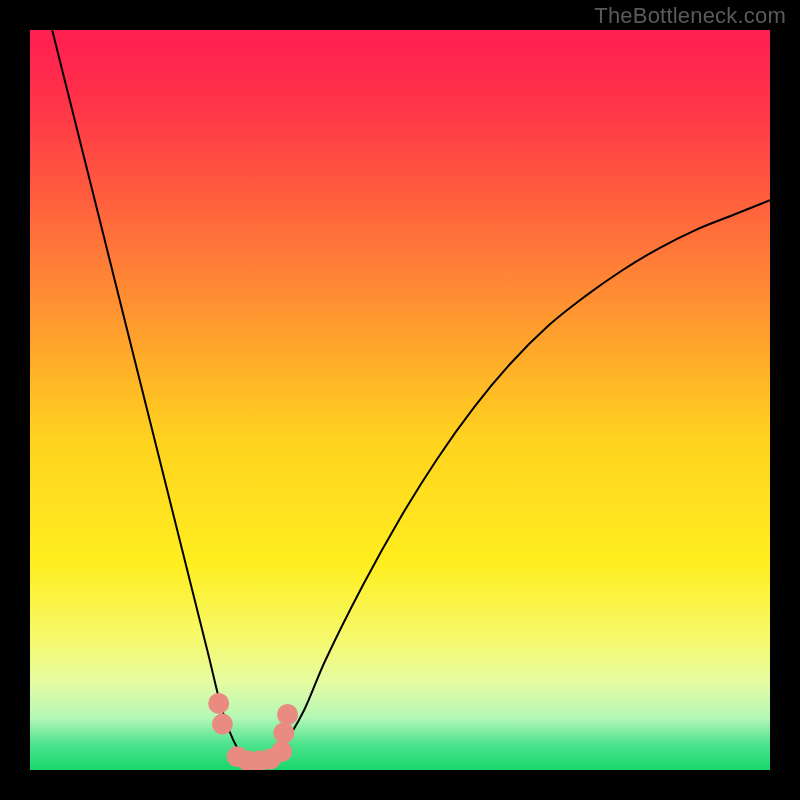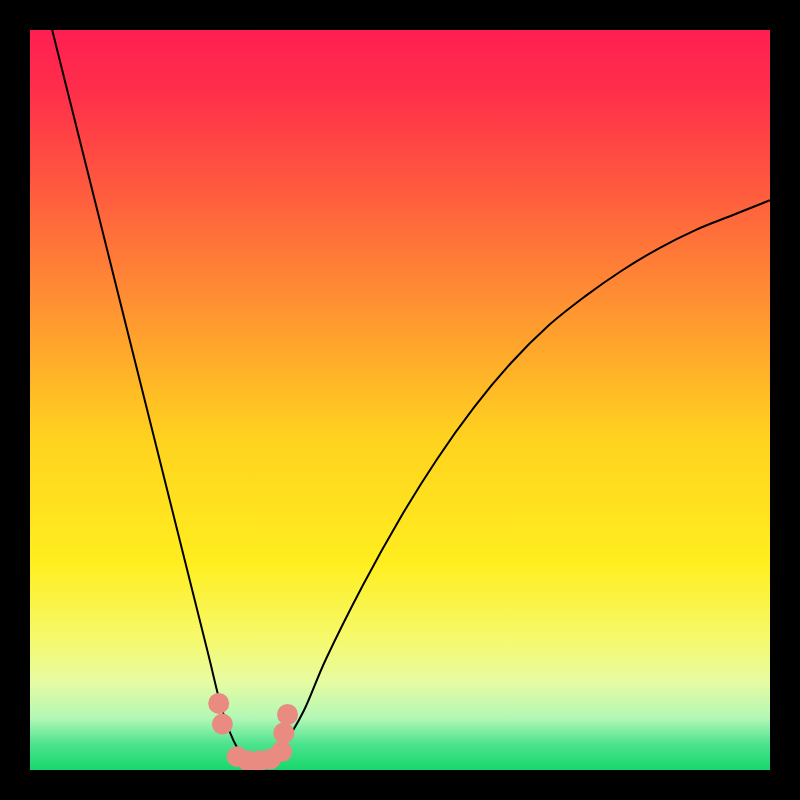--- a/index.html
+++ b/index.html
@@ -36,20 +36,21 @@
     width: 740px;
     height: 740px;
     display: block;
   }
 </style>
 </head>
 <body>
 
 <div class="frame">
 
+  <div class="watermark">TheBottleneck.com</div>
 
   <svg class="plot" viewBox="0 0 740 740" preserveAspectRatio="none">
     <defs>
       <linearGradient id="bg-grad" x1="0" y1="0" x2="0" y2="1">
           <stop offset="0.00%" stop-color="#ff1f52"></stop>
           <stop offset="8.00%" stop-color="#ff2e4a"></stop>
           <stop offset="20.00%" stop-color="#ff5540"></stop>
           <stop offset="35.00%" stop-color="#ff8a34"></stop>
           <stop offset="55.00%" stop-color="#ffd21f"></stop>
           <stop offset="72.00%" stop-color="#ffee1f"></stop>

